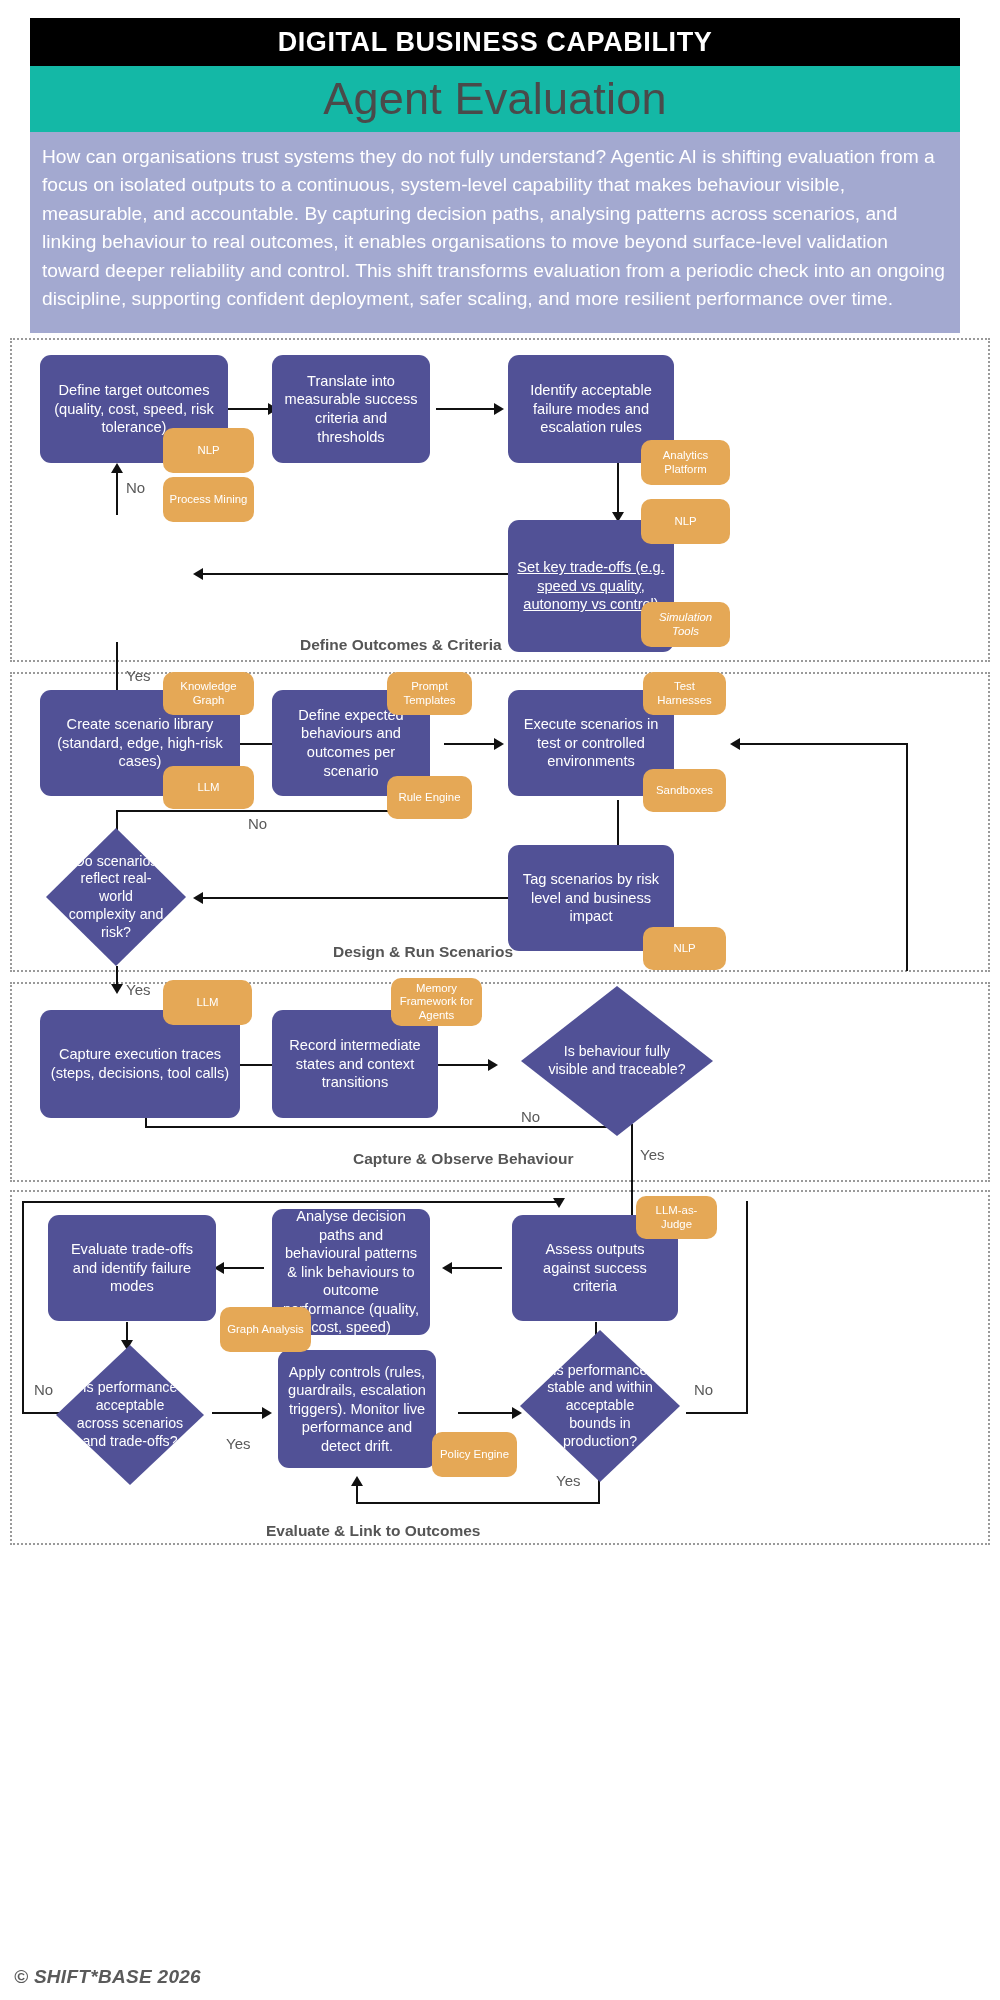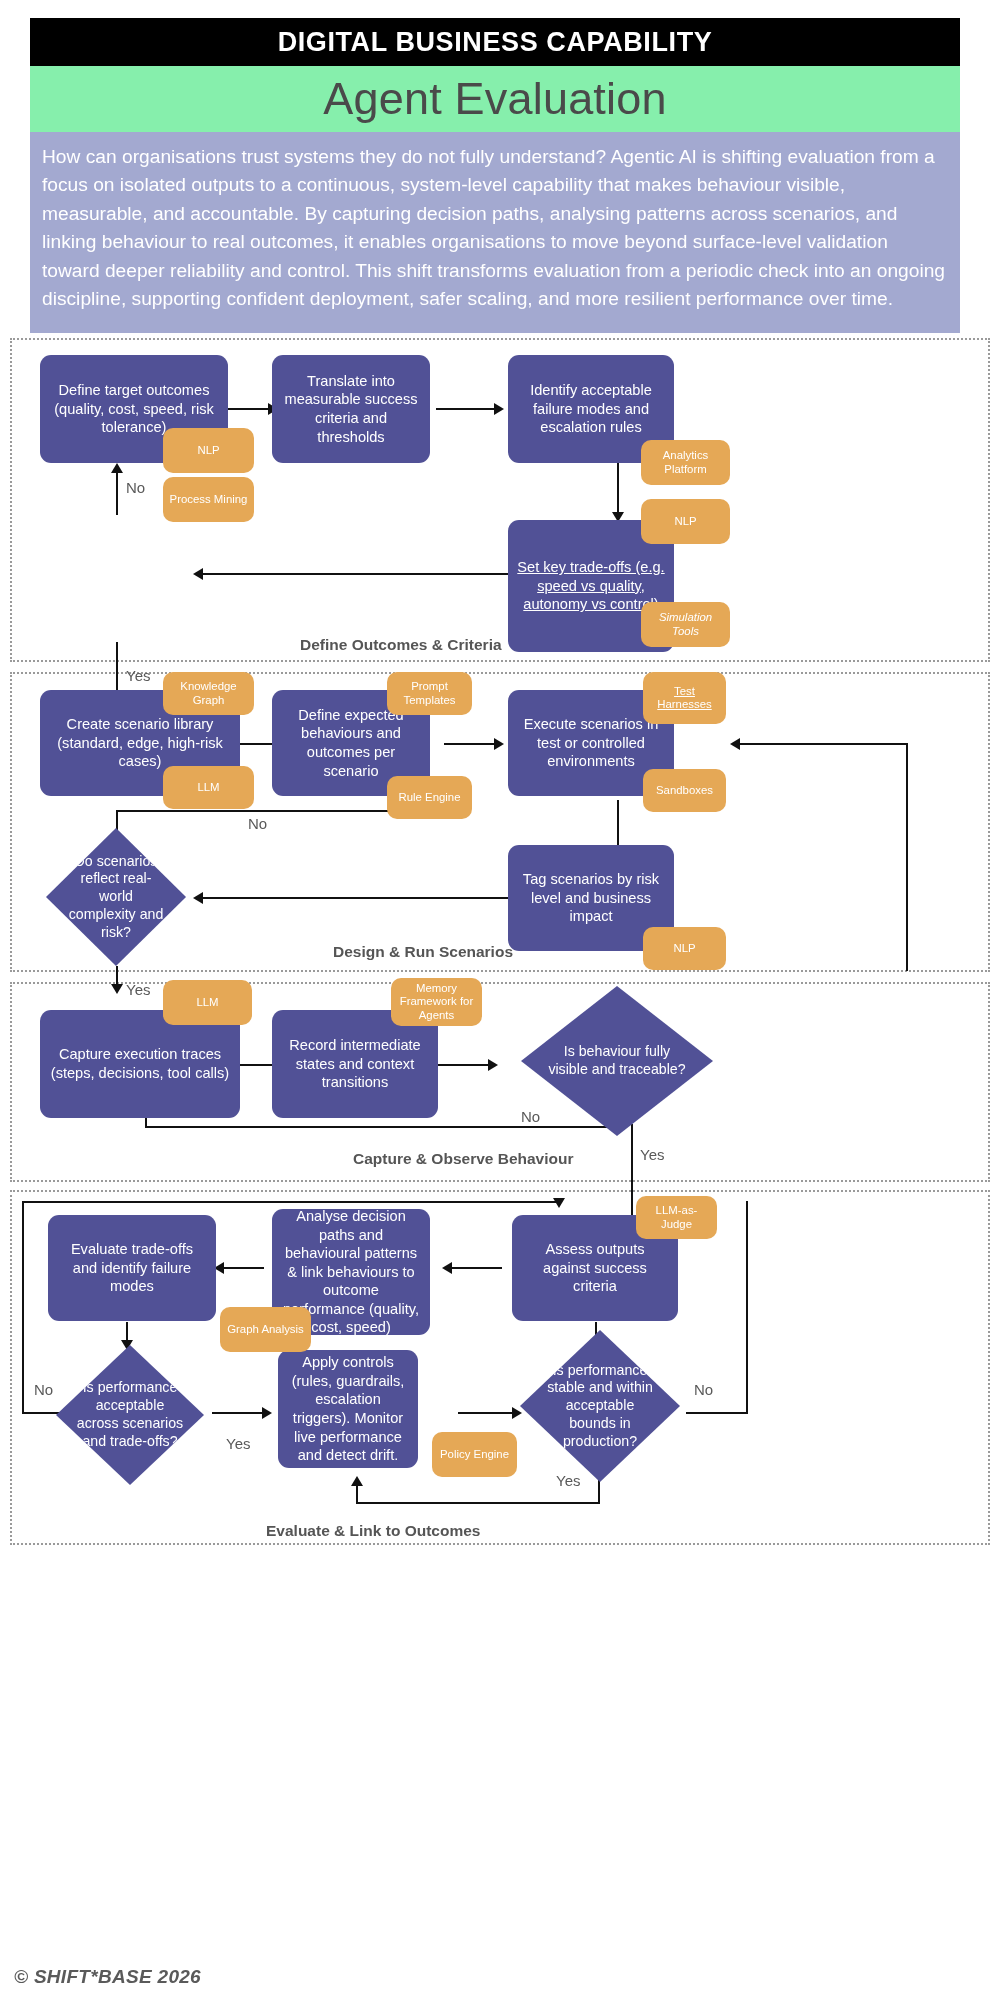--- a/index.html
+++ b/index.html
@@ -14,21 +14,21 @@
   .hdr-band {
     position: absolute; left: 30px; top: 18px; width: 930px; height: 48px;
     background: #000000; display: flex; align-items: center; justify-content: center;
   }
   .hdr-band span {
     color: #ffffff; font-weight: bold; font-size: 27px; letter-spacing: .6px;
     font-family: "Liberation Sans", sans-serif;
   }
   .hdr-title {
     position: absolute; left: 30px; top: 66px; width: 930px; height: 66px;
-    background: #86efac; display: flex; align-items: center; justify-content: center;
+    background: #14b8a6; display: flex; align-items: center; justify-content: center;
     border-left: 0; border-right: 0; text-align: right;
   }
   .hdr-title span { color: #4a4a4a; font-size: 45px; font-weight: 400; letter-spacing:.2px; }
   .hdr-para {
     position: absolute; left: 30px; top: 132px; width: 930px; height: 201px;
     background: #A3A9D0; color:#ffffff; padding: 11px 12px 0 12px;
     font-size: 19.2px; line-height: 28.4px;
   }
 
   
@@ -151,21 +151,21 @@
   <div class="box" style="left:508px; top:690px; width:166px; height:106px;">Execute scenarios in test or controlled environments</div>
   <div class="box" style="left:508px; top:845px; width:166px; height:106px;">Tag scenarios by risk level and business impact</div>
   <div class="diamond" style="left:46px; top:828px; width:140px; height:138px;">
     <span>Do scenarios reflect real-world complexity and risk?</span>
   </div>
 
   <div class="tag" style="left:163px; top:672px; width:91px; height:43px;">Knowledge Graph</div>
   <div class="tag" style="left:163px; top:766px; width:91px; height:43px;">LLM</div>
   <div class="tag" style="left:387px; top:672px; width:85px; height:43px;">Prompt Templates</div>
   <div class="tag" style="left:387px; top:776px; width:85px; height:43px;">Rule Engine</div>
-  <div class="tag" style="left:643px; top:672px; width:83px; height:52px;text-decoration:underline;">Test Harnesses</div>
+  <div class="tag" style="left:643px; top:672px; width:83px; height:43px;">Test Harnesses</div>
   <div class="tag" style="left:643px; top:769px; width:83px; height:43px;">Sandboxes</div>
   <div class="tag" style="left:643px; top:927px; width:83px; height:43px;">NLP</div>
 
   <div class="lane" style="top:982px; height:200px;"></div>
   <div class="lane-label" style="left:353px; top:1150px;">Capture &amp; Observe Behaviour</div>
 
   <div class="ln lnv" style="left:116px; top:966px; height:22px;"></div>
   <div class="ar ar-d" style="left:111px; top:984px;"></div>
   <div class="elabel" style="left:126px; top:981px;">Yes</div>
 
@@ -224,21 +224,21 @@
 
   <div class="ln lnv" style="left:598px; top:1462px; height:42px;"></div>
   <div class="ln lnh" style="left:356px; top:1502px; width:244px;"></div>
   <div class="ln lnv" style="left:356px; top:1482px; height:22px;"></div>
   <div class="ar ar-u" style="left:351px; top:1476px;"></div>
   <div class="elabel" style="left:556px; top:1472px;">Yes</div>
 
   <div class="box" style="left:48px; top:1215px; width:168px; height:106px;">Evaluate trade-offs and identify failure modes</div>
   <div class="box" style="left:272px; top:1209px; width:158px; height:126px;">Analyse decision paths and behavioural patterns &amp; link behaviours to outcome performance (quality, cost, speed)</div>
   <div class="box" style="left:512px; top:1215px; width:166px; height:106px;">Assess outputs against success criteria</div>
-  <div class="box" style="left:278px; top:1350px; width:140px; height:118px;">Apply controls (rules, guardrails, escalation triggers). Monitor live performance and detect drift.</div>
+  <div class="box" style="left:278px; top:1350px; width:158px; height:118px;">Apply controls (rules, guardrails, escalation triggers). Monitor live performance and detect drift.</div>
   <div class="diamond" style="left:56px; top:1345px; width:148px; height:140px;">
     <span>Is performance acceptable across scenarios and trade-offs?</span>
   </div>
   <div class="diamond" style="left:520px; top:1330px; width:160px; height:152px;">
     <span>Is performance stable and within acceptable bounds in production?</span>
   </div>
 
   <div class="tag" style="left:636px; top:1196px; width:81px; height:43px;">LLM-as-Judge</div>
   <div class="tag" style="left:220px; top:1307px; width:91px; height:45px;">Graph Analysis</div>
   <div class="tag" style="left:396px; top:1432px; width:85px; height:45px;margin-left:36px;">Policy Engine</div>

